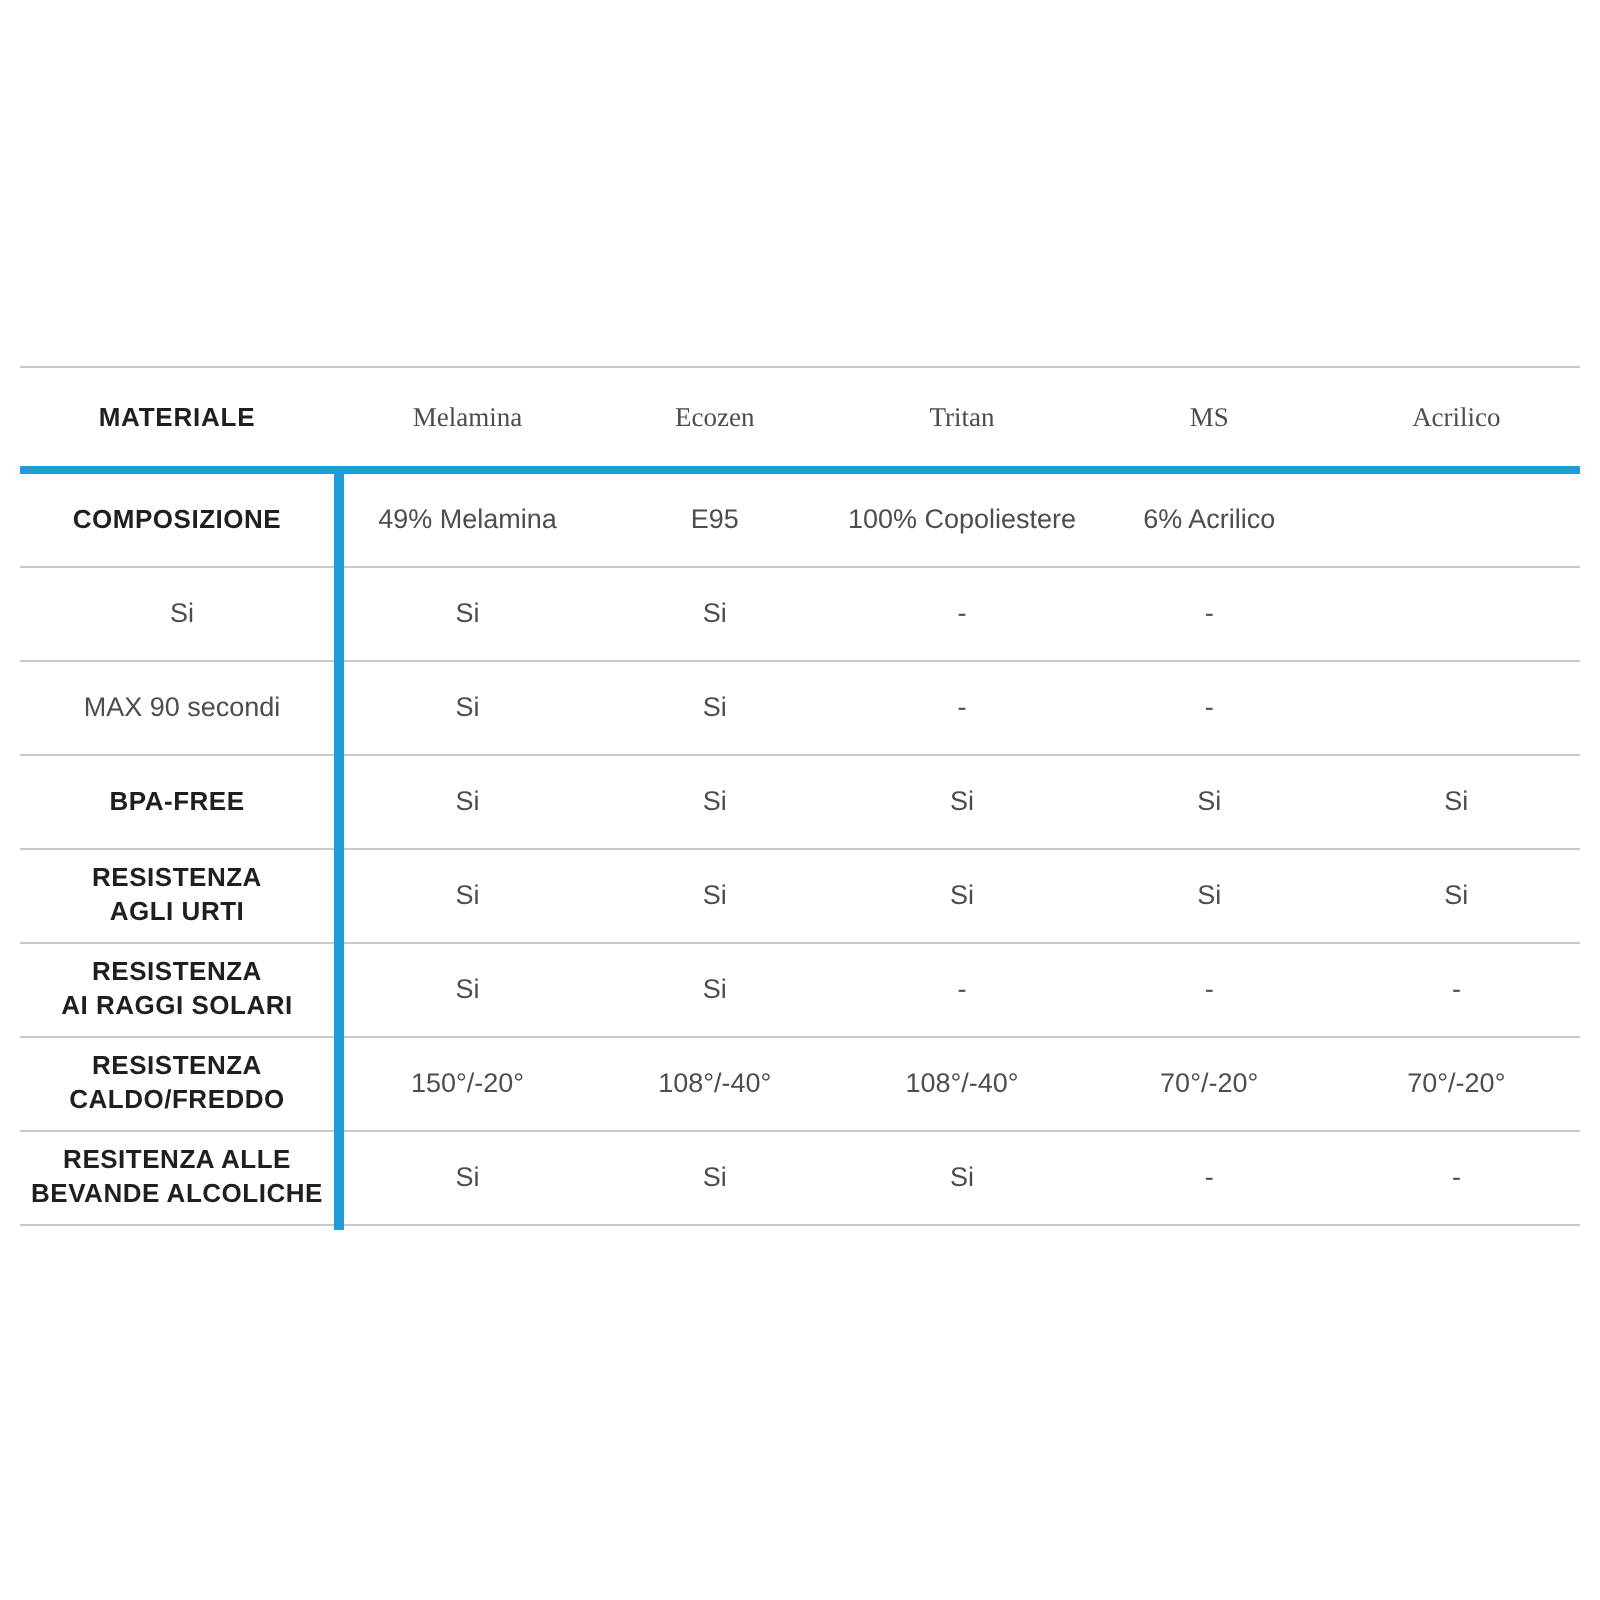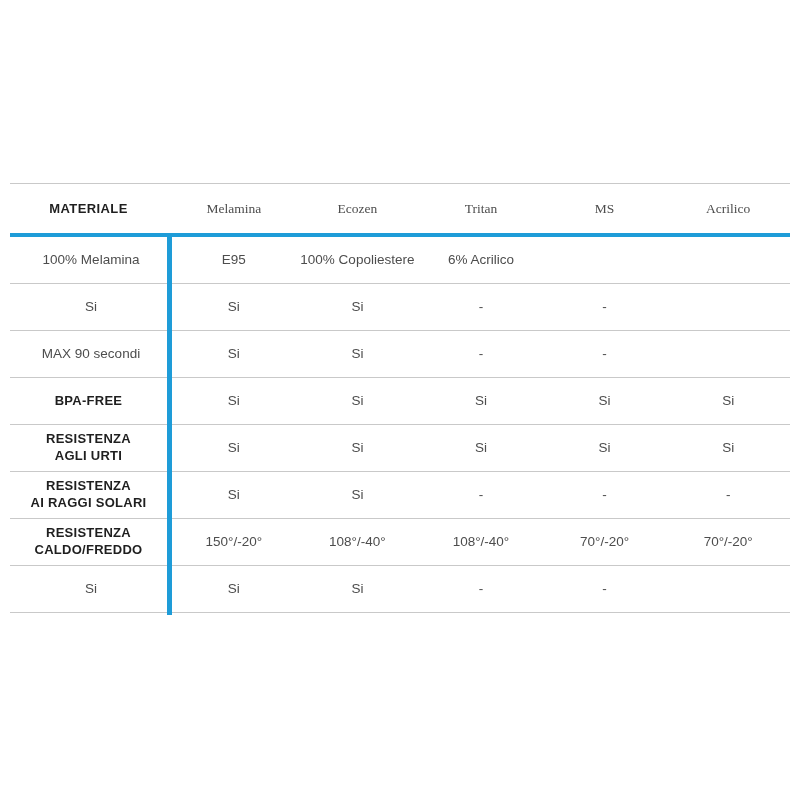--- a/index.html
+++ b/index.html
@@ -99,21 +99,22 @@
       <div class="col-header">MS</div>
       <div class="col-header">Acrilico</div>
     </div>
 
     <div class="accent-bar"></div>
 
     <div class="table-body">
       <div class="v-accent"></div>
 
       <div class="row">
-        <div class="cell">100% Melamina</div>
+        <div class="row-label">COMPOSIZIONE</div>
+        <div class="cell">49% Melamina</div>
         <div class="cell">E95</div>
         <div class="cell">100% Copoliestere</div>
         <div class="cell">6% Acrilico</div>
       </div>
 
       <div class="row">
         <div class="cell">Si</div>
         <div class="cell">Si</div>
         <div class="cell">Si</div>
         <div class="cell">-</div>
@@ -161,20 +162,22 @@
         <div class="row-label">RESISTENZA
 CALDO/FREDDO</div>
         <div class="cell">150°/-20°</div>
         <div class="cell">108°/-40°</div>
         <div class="cell">108°/-40°</div>
         <div class="cell">70°/-20°</div>
         <div class="cell">70°/-20°</div>
       </div>
 
       <div class="row">
+        <div class="row-label">RESITENZA ALLE
+BEVANDE ALCOLICHE</div>
         <div class="cell">Si</div>
         <div class="cell">Si</div>
         <div class="cell">Si</div>
         <div class="cell">-</div>
         <div class="cell">-</div>
       </div>
 
     </div>
   </div>
 </div>

